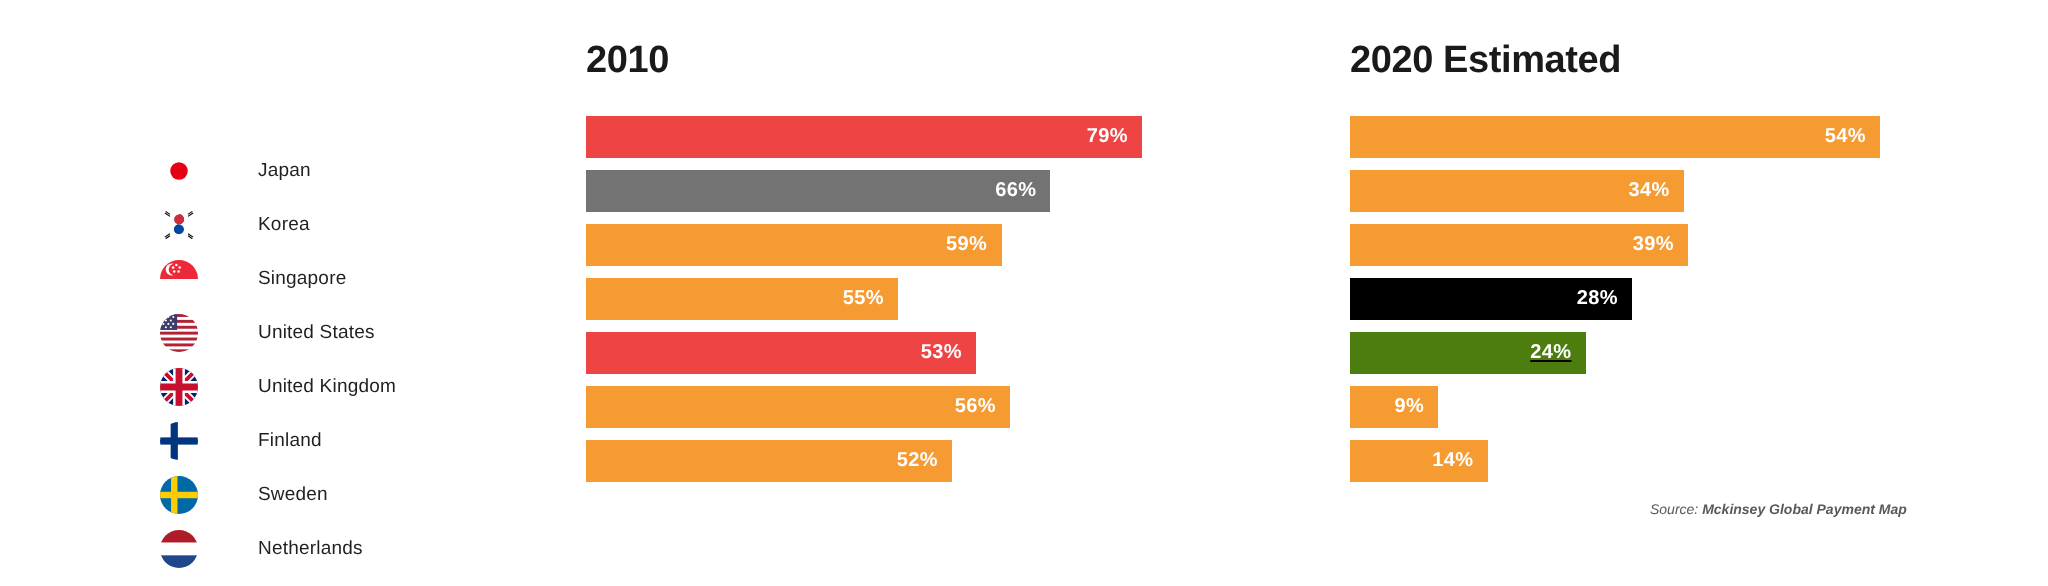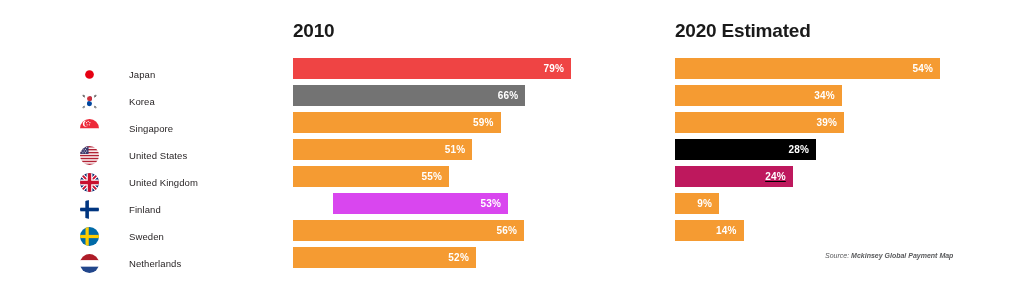--- a/index.html
+++ b/index.html
@@ -17,21 +17,21 @@
   .figure {
     position: relative;
     width: 1024px;
     height: 293px;
   }
 
   
   .legend-col {
     position: absolute;
     left: 80px;
-    top: 61px;
+    top: 72px;
     width: 200px;
     text-align: center;
   }
   .legend-row {
     height: 27px;
     display: flex;
     align-items: center;
   }
   .flag {
     width: 19px;
@@ -257,36 +257,31 @@
           <div class="bar" style="width: 232.253px; background: #737373;">
             <span class="bar-value">66%</span>
           </div>
         </div>
       <div class="bar-row">
           <div class="bar" style="width: 207.62px; background: rgb(245, 155, 50);">
             <span class="bar-value">59%</span>
           </div>
         </div>
       <div class="bar-row">
-          <div class="bar" style="width: 179.468px; background: rgb(245, 155, 50);">
-            <span class="bar-value">51%</span>
-          </div>
-        </div>
-      <div class="bar-row">
           <div class="bar" style="width: 156px; background: rgb(245, 155, 50); align-items: center;">
             <span class="bar-value">55%</span>
           </div>
         </div>
       <div class="bar-row">
-          <div class="bar" style="width: 175px; background: #d946ef; margin-left: 40px;">
+          <div class="bar" style="width: 195px; background: #ef4444;">
             <span class="bar-value">53%</span>
           </div>
         </div>
       <div class="bar-row">
-          <div class="bar" style="width: 231px; background: rgb(245, 155, 50);">
+          <div class="bar" style="width: 212px; background: rgb(245, 155, 50);">
             <span class="bar-value">56%</span>
           </div>
         </div>
       <div class="bar-row">
           <div class="bar" style="width: 182.987px; background: rgb(245, 155, 50);">
             <span class="bar-value">52%</span>
           </div>
         </div>
     </div>
   </div>
@@ -308,21 +303,21 @@
           <div class="bar" style="width: 169px; background: rgb(245, 155, 50);">
             <span class="bar-value">39%</span>
           </div>
         </div>
       <div class="bar-row">
           <div class="bar" style="width: 141px; background: #000000;">
             <span class="bar-value">28%</span>
           </div>
         </div>
       <div class="bar-row">
-          <div class="bar" style="width: 117.778px; background: #be185d; text-decoration: underline;">
+          <div class="bar" style="width: 117.778px; background: #4d7c0f; text-decoration: underline;">
             <span class="bar-value">24%</span>
           </div>
         </div>
       <div class="bar-row">
           <div class="bar" style="width: 44.1667px; background: rgb(245, 155, 50);">
             <span class="bar-value">9%</span>
           </div>
         </div>
       <div class="bar-row">
           <div class="bar" style="width: 68.7037px; background: rgb(245, 155, 50);">

